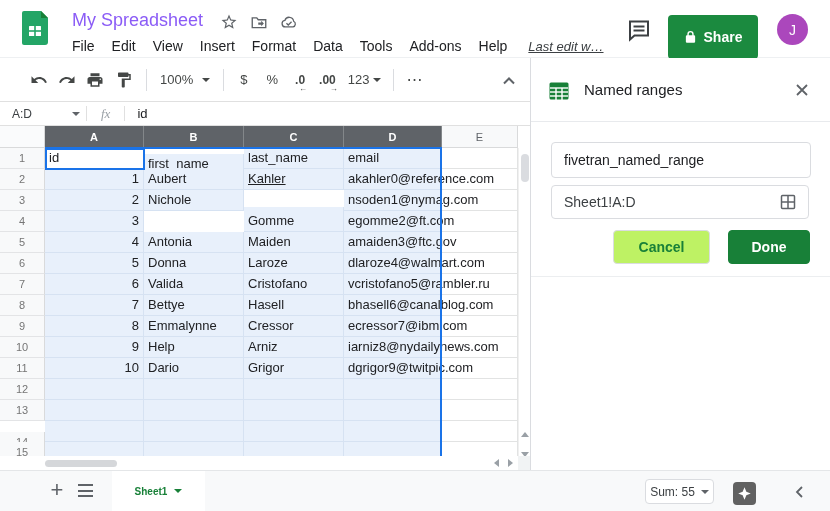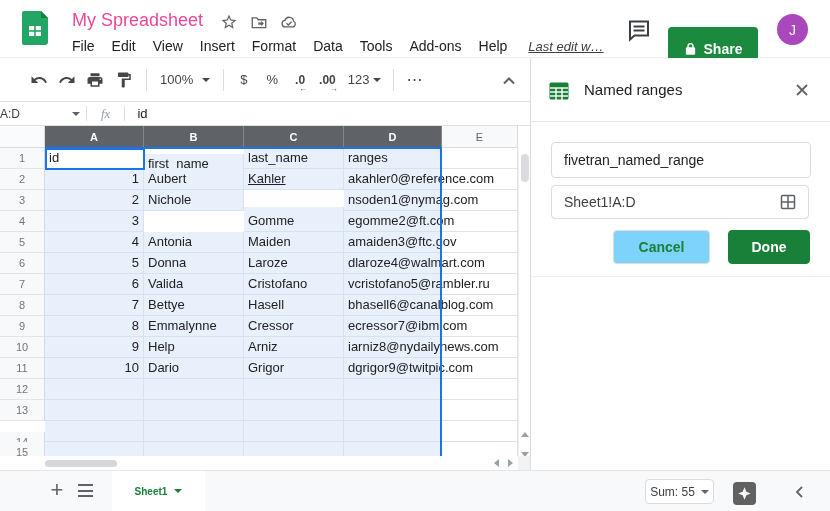--- a/index.html
+++ b/index.html
@@ -4,46 +4,46 @@
 <style>
   * { margin:0; padding:0; box-sizing:border-box; }
   html,body { background:#fff; }
   .app {
     position:relative; width:830px; height:511px; overflow:hidden;
     font-family:"Liberation Sans", sans-serif; color:#202124; background:#fff;
   }
   
   .hdr { position:absolute; left:0; top:0; width:830px; height:58px; background:#fff; border-bottom:1px solid #eef0f2; }
   .logo { position:absolute; left:22px; top:11px; width:26px; height:34px; }
-  .doc-title { position:absolute; left:72px; top:10px; font-size:18px; color:#ec4899; }
+  .doc-title { position:absolute; left:72px; top:10px; font-size:18px; color:#8b5cf6; }
   .title-icons { position:absolute; left:220px; top:13px; display:flex; gap:12px; align-items:center; }
   .tico { width:18px; height:18px; display:inline-flex; }
   .menubar { position:absolute; left:72px; top:36px; height:20px; display:flex; align-items:center; gap:17px; font-size:14px; color:#202124; }
   .menubar span.menu { cursor:default; }
   .last-edit { color:#3c4043; text-decoration:underline; font-size:13px; margin-left:4px;font-style:italic; }
   .comment-btn { position:absolute; left:626px; top:18px; width:26px; height:24px; }
   .share-btn { position:absolute; left:668px; top:15px; width:90px; height:44px; background:#1b8a3f; border-radius:4px;
-    display:flex; align-items:center; justify-content:center; gap:7px; color:#fff; font-size:14px; font-weight:bold;margin-top:12px; }
+    display:flex; align-items:center; justify-content:center; gap:7px; color:#fff; font-size:14px; font-weight:bold; }
   .avatar { position:absolute; left:777px; top:14px; width:31px; height:31px; border-radius:50%; background:#ab47bc;
     color:#fff; font-size:14px; display:flex; align-items:center; justify-content:center; }
   
   .tbar { position:absolute; left:0; top:58px; width:530px; height:44px; background:#fff; border-bottom:1px solid #e0e0e0;
     display:flex; align-items:center; }
   .tb-ic { width:18px; height:18px; display:inline-flex; align-items:center; justify-content:center; }
   .tb-ic svg { width:18px; height:18px; fill:#444746; }
   .tb-sep { width:1px; height:22px; background:#dadce0; }
   .tb-txt { font-size:13px; color:#444746; }
   .caret { width:0; height:0; border-left:4px solid transparent; border-right:4px solid transparent; border-top:4px solid #444746; display:inline-block; }
   .dec { position:relative; font-size:12px; font-weight:bold; color:#444746; }
   .dec .mini { position:absolute; font-size:8px; font-weight:normal; bottom:-6px; }
   .collapse { position:absolute; left:500px; top:72px; width:18px; height:18px; }
   
   .fbar { position:absolute; left:0; top:102px; width:530px; height:24px; background:#fff; border-bottom:1px solid #e0e0e0;
     display:flex; align-items:center; font-size:12px; }
-  .namebox { width:86px; padding-left:0; color:#3c4043; display:flex; align-items:center; justify-content:space-between; }
+  .namebox { width:86px; padding-left:12px; color:#3c4043; display:flex; align-items:center; justify-content:space-between; }
   .fdiv { width:1px; height:15px; background:#e0e0e0; }
   .fx { font-style:italic; color:#9aa0a6; font-size:13px; padding:0 14px; font-family:"Liberation Serif", serif; }
   .fval { padding-left:12px; font-size:13px; color:#202124; }
   
   .grid { position:absolute; left:0; top:126px; width:530px; height:344px; background:#fff; }
   .corner { position:absolute; left:0; top:0; width:45px; height:22px; background:#fafbfc; border-right:1px solid #d9dadb; border-bottom:1px solid #d9dadb; }
   .ch { position:absolute; top:0; height:22px; font-size:11px; display:flex; align-items:center; justify-content:center;
     background:#f8f9fa; color:#5f6368; border-right:1px solid #d9dadb; border-bottom:1px solid #d9dadb; }
   .ch.dark { background:#5f6368; color:#fff; font-weight:bold; border-right:1px solid #83878a; border-bottom:1px solid #5f6368; }
   .rowsvp { position:absolute; left:0; top:22px; width:518px; height:308px; overflow:hidden; }
@@ -73,21 +73,21 @@
   .p-head { position:absolute; left:0; top:0; width:100%; height:63px; }
   .p-ico { position:absolute; left:18px; top:24px; width:20px; height:18px; }
   .p-title { position:absolute; left:53px; top:23px; font-size:15px; color:#202124; }
   .p-close { position:absolute; left:262px; top:23px; width:18px; height:18px; }
   .p-div { position:absolute; left:0; width:300px; height:1px; background:#e8eaed; }
   .p-input { position:absolute; left:20px; width:260px; border:1px solid #dadce0; border-radius:4px; background:#fff;
     display:flex; align-items:center; padding:0 12px; }
   .p-input input { border:none; outline:none; flex:1; font-size:14px; color:#202124; font-family:"Liberation Sans", sans-serif; background:transparent; min-width:0; }
   .btn { position:absolute; height:34px; border-radius:4px; font-size:14px; font-weight:bold;
     display:flex; align-items:center; justify-content:center; cursor:pointer; }
-  .btn-cancel { left:82px; top:172px; width:97px; background:#7dd3fc; border:1px solid #dadce0; color:#188038; }
+  .btn-cancel { left:82px; top:172px; width:97px; background:#bef264; border:1px solid #dadce0; color:#188038; }
   .btn-done { left:197px; top:172px; width:82px; background:#188038; border:1px solid #188038; color:#fff; }
   
   .footer { position:absolute; left:0; top:470px; width:830px; height:41px; background:#f8f9fa; border-top:1px solid #e4e6e8; }
   .plus { position:absolute; left:46px; top:6px; width:22px; height:26px; font-size:22px; color:#5f6368; text-align:center; line-height:26px; }
   .burger { position:absolute; left:78px; top:13px; width:15px; height:13px;
     background:repeating-linear-gradient(#5f6368 0 2px, transparent 2px 5.5px); }
   .sheettab { position:absolute; left:112px; top:0px; width:93px; height:40px; background:#fff;
     display:flex; align-items:center; justify-content:center; gap:7px; }
   .sheettab .lbl { color:#188038; font-size:10px; font-weight:bold; }
   .gcaret { width:0; height:0; border-left:4px solid transparent; border-right:4px solid transparent; border-top:4px solid #188038; }
@@ -230,21 +230,21 @@
         <div class="ch dark" style="left: 144px; width: 100px;">B</div>
         <div class="ch dark" style="left: 244px; width: 100px;">C</div>
         <div class="ch dark" style="left: 344px; width: 98px;">D</div>
         <div class="ch" style="left: 442px; width: 76px;">E</div>
       </div>
     <div class="rowsvp" id="gridrows">
         <div class="rowhdr" style="top: 0px;">1</div>
         <div class="cell sel active" style="left: 45px; top: 0px; width: 99px;">id</div>
         <div class="cell sel" style="left: 144px; top: 0px; width: 100px; margin-top: 6px;">first_name</div>
         <div class="cell sel" style="left: 244px; top: 0px; width: 100px;">last_name</div>
-        <div class="cell sel" style="left: 344px; top: 0px; width: 98px;">ranges</div>
+        <div class="cell sel" style="left: 344px; top: 0px; width: 98px;">email</div>
         <div class="cell" style="left: 442px; top: 0px; width: 76px;"></div>
         <div class="rowhdr" style="top: 21px;">2</div>
         <div class="cell sel num" style="left: 45px; top: 21px; width: 99px;">1</div>
         <div class="cell sel" style="left: 144px; top: 21px; width: 100px;">Aubert</div>
         <div class="cell sel" style="left: 244px; top: 21px; width: 100px; text-decoration: underline;">Kahler</div>
         <div class="cell sel" style="left: 344px; top: 21px; width: 98px;">akahler0@reference.com</div>
         <div class="cell" style="left: 442px; top: 21px; width: 76px;"></div>
         <div class="rowhdr" style="top: 42px;">3</div>
         <div class="cell sel num" style="left: 45px; top: 42px; width: 99px;">2</div>
         <div class="cell sel" style="left: 144px; top: 42px; width: 100px;">Nichole</div>

